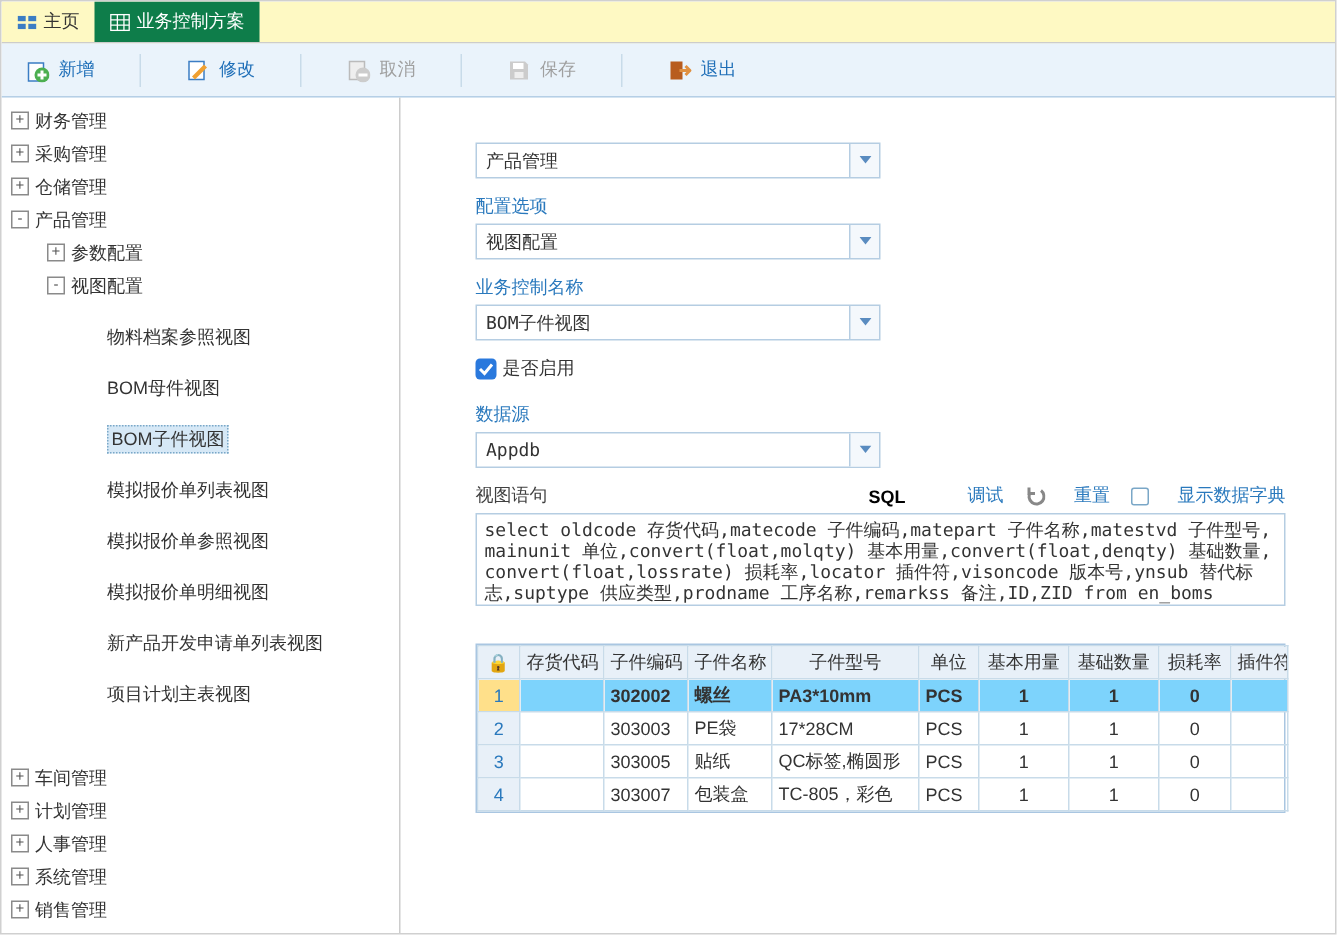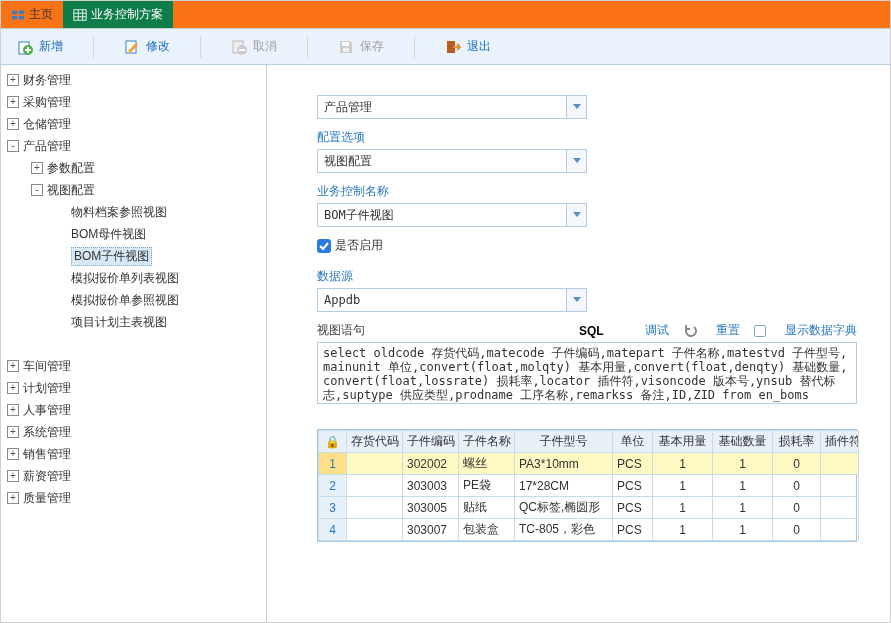--- a/index.html
+++ b/index.html
@@ -1,55 +1,55 @@
 <!DOCTYPE html>
 <html><head>
 <meta charset="utf-8">
 <style>
 * { box-sizing: border-box; margin: 0; padding: 0; }
 body { font-family: "Microsoft YaHei", "SimSun", Arial, sans-serif; font-size: 12px; color: #333; background: #fff; width: 891px; height: 623px; overflow: hidden; border: 1px solid #d0d0d0; }
-.tab-strip { height: 28px; background: #f97316; border-bottom: 1px solid #ccc; display: flex; align-items: stretch; }
+.tab-strip { height: 28px; background: #fef9c3; border-bottom: 1px solid #ccc; display: flex; align-items: stretch; }
 .tab-strip .tab { display: flex; align-items: center; gap: 4px; padding: 0 10px; color: #333; }
 .tab-strip .tab.active { background: #0e7d4a; color: #fff; }
 .tab-strip .tab .icn { width: 14px; height: 14px; display: inline-block; }
 .toolbar { height: 36px; background: #eaf3fb; border-bottom: 1px solid #b6cfe6; display: flex; align-items: center; padding: 0 6px; gap: 16px; }
 .toolbar .tbtn { display: flex; align-items: center; gap: 6px; padding: 4px 10px; border-radius: 2px;}
 .toolbar .tbtn.enabled { color: #1f6fb8; }
 .toolbar .tbtn.disabled { color: #a0a0a0; }
 .toolbar .sep { width: 1px; height: 22px; background: #c8dbe9; margin: 0 4px; }
 .main { display: flex; height: calc(100% - 64px); }
 .sidebar { width: 266px; border-right: 1px solid #ccc; overflow: auto; padding: 4px 0; }
 .form-area { flex: 1; padding: 30px 10px 10px 50px; overflow: auto; position: relative; }
 .tree .node { display: flex; align-items: center; height: 22px; padding-left: 0; white-space: nowrap; }
 .tree .toggle { width: 12px; height: 12px; border: 1px solid #8a8a8a; display: inline-flex; align-items: center; justify-content: center; font-size: 10px; line-height: 10px; color: #555; margin-right: 4px; background: #fff;}
 .tree .toggle.empty { border: none; width: 12px; }
 .tree .lbl { }
 .tree .selected { background: #d6e8f6; border: 1px dotted #7aa7c7; padding: 0 2px; }
 .tree .lvl0 { padding-left: 6px; }
 .tree .lvl1 { padding-left: 30px; }
-.tree .lvl2 { padding-left: 54px; }
+.tree .lvl2 { padding-left: 54px; margin-top: 12px; }
 .field { margin-bottom: 10px; width: 270px; }
 .field .flabel { color: #2a79bd; margin-bottom: 3px; display: block; }
 .combo { display: flex; border: 1px solid #b5cde2; height: 24px; background: #fff; }
 .combo input { flex: 1; border: none; padding: 0 6px; font-size: 12px; font-family: "SimSun", monospace; color: #333; outline: none; background: transparent; }
 .combo .arrow { width: 20px; border-left: 1px solid #b5cde2; display: flex; align-items: center; justify-content: center; background: #f4f8fc; }
 .chkrow { display: flex; align-items: center; gap: 4px; margin: 8px 0 14px; }
 .chkbox { width: 14px; height: 14px; border-radius: 3px; background: #2a79dd; display: inline-flex; align-items: center; justify-content: center; }
 .sqlrow { display: flex; align-items: center; width: 540px; margin-bottom: 3px; }
 .sqlrow .flabel { color: #404040; }
 .sqlrow .spacer { flex: 1; }
 .sqlrow .link { color: #2a79bd; cursor: pointer; margin-left: 14px; display: inline-flex; align-items: center; gap: 19px; }
 .sqlrow .bold { font-weight: bold; color: #000; }
 .sqltext { width: 540px; height: 62px; border: 1px solid #b5cde2; padding: 3px 5px; font-family: "SimSun", monospace; font-size: 12px; line-height: 14px; color: #333; resize: none; overflow: hidden; white-space: normal; word-break: break-all; }
 .grid { width: 540px; border: 1px solid #a9c6e1; margin-top: 22px; }
 .grid table { border-collapse: collapse; width: 100%; table-layout: fixed; }
 .grid th, .grid td { border: 1px solid #c8dbe9; height: 22px; font-size: 12px; padding: 0 4px; overflow: hidden; text-overflow: clip; white-space: nowrap; }
 .grid th { background: #e8f0f8; font-weight: normal; text-align: center; }
 .grid .rownum { background: #e8f0f8; text-align: center; color: #2a79bd; width: 28px; }
-.grid tbody tr.first td:not(.rownum) { background: #fef9c3; }
+.grid tbody tr.first td:not(.rownum) { background: #7dd3fc; font-weight: bold; }
 .grid tbody tr.first .rownum { background: #ffe08a; }
 .grid td.num { text-align: center; }
 .grid .lockcell { text-align: center; }
 svg { display: block; }
 </style>
 </head>
 <body>
 
 <div class="tab-strip">
   <div class="tab">
@@ -163,20 +163,28 @@
           <span class="toggle empty"></span>
           <span class="lbl selected">BOM子件视图</span>
         </div>
           <div class="node lvl2">
           <span class="toggle empty"></span>
           <span class="lbl">模拟报价单列表视图</span>
         </div>
           <div class="node lvl2">
           <span class="toggle empty"></span>
           <span class="lbl">模拟报价单参照视图</span>
+        </div>
+          <div class="node lvl2">
+          <span class="toggle empty"></span>
+          <span class="lbl">模拟报价单明细视图</span>
+        </div>
+          <div class="node lvl2">
+          <span class="toggle empty"></span>
+          <span class="lbl">新产品开发申请单列表视图</span>
         </div>
           <div class="node lvl2">
           <span class="toggle empty"></span>
           <span class="lbl">项目计划主表视图</span>
         </div>
           <div class="node lvl2">
           <span class="toggle empty"></span>
         </div>
       <div class="node lvl0">
           <span class="toggle">+</span>

